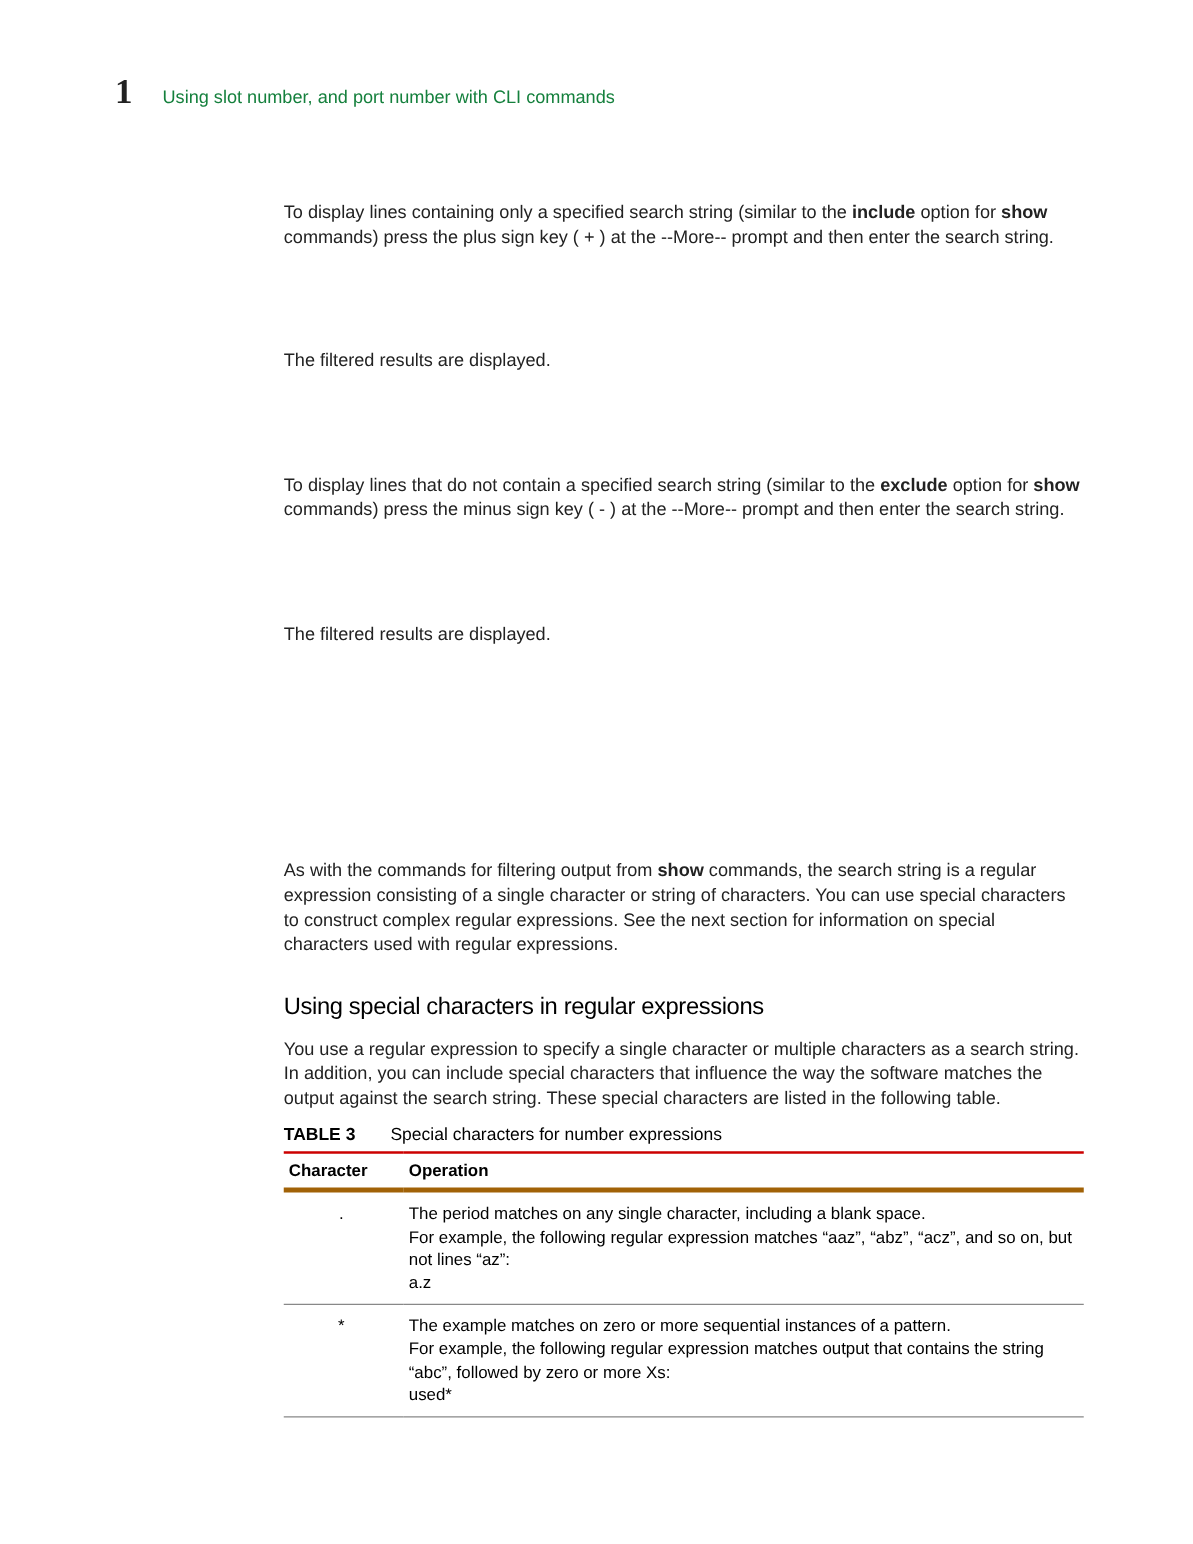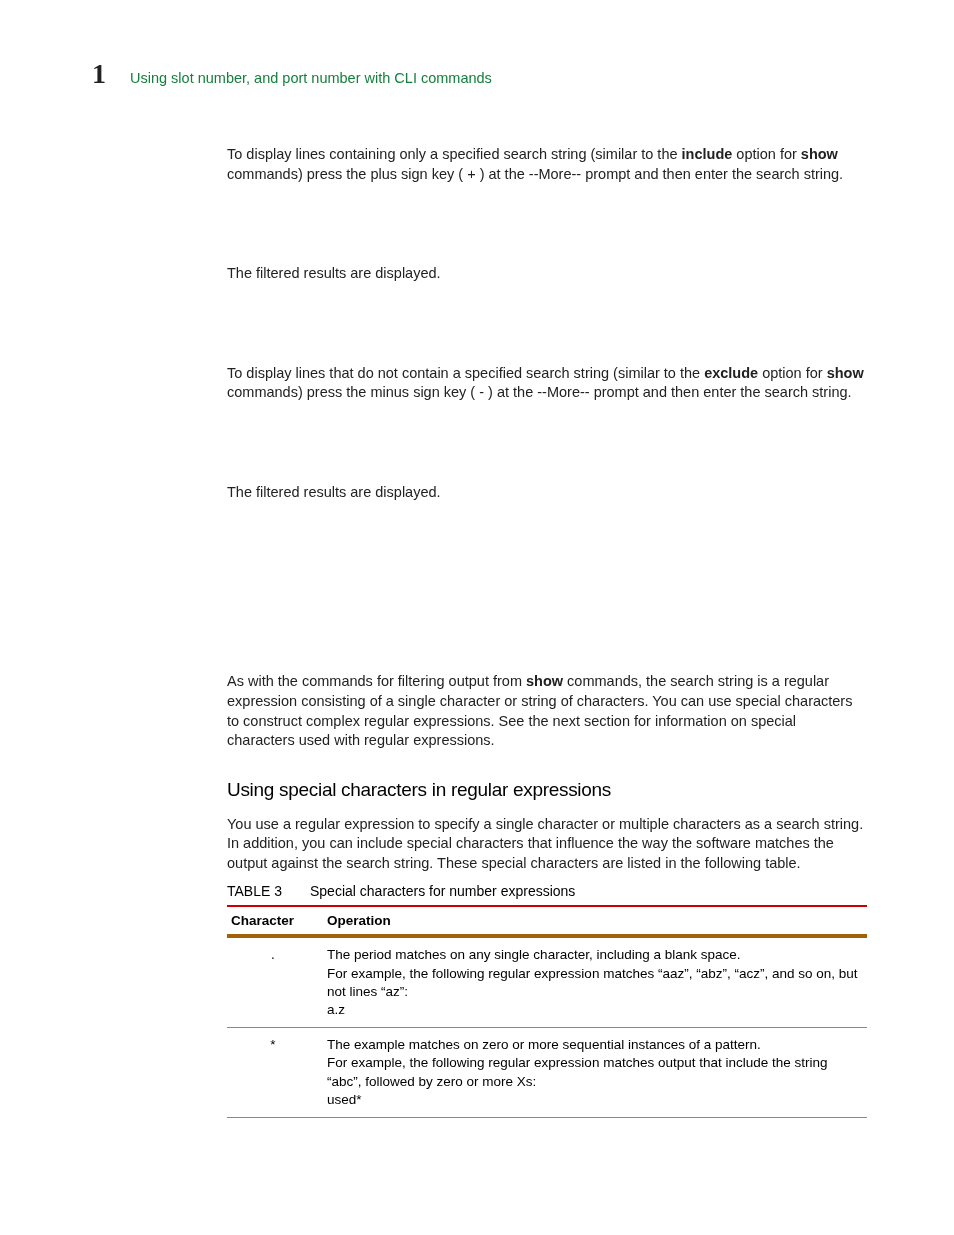--- a/index.html
+++ b/index.html
@@ -33,21 +33,21 @@
     color: #222222;
     font-family: Georgia, 'Times New Roman', serif;
     margin-right: 24px;
   }
   .runhead {
     font-size: 14.5px;
     color: #15803d;
   }
   .content {
     position: absolute;
-    top: 145px;
+    top: 161px;
     left: 227px;
     width: 640px;
   }
   .para {
     font-size: 14.5px;
     line-height: 1.35;
     color: #222222;
     margin: 0 0 10px 0;
   }
   .gap-lg { height: 70px; }
@@ -60,21 +60,21 @@
     margin: 28px 0 14px 0;
     color: #000000;
     font-stretch: condensed;
     letter-spacing: -0.3px;
   }
   .tablelabel {
     font-size: 14px;
     margin-bottom: 6px;
   }
   .tablelabel .tl {
-    font-weight: normal;
+    font-weight: bold;
     font-family: Arial, Helvetica, sans-serif;
     font-stretch: condensed;
     margin-right: 28px;
   }
   table.regex {
     border-collapse: collapse;
     width: 100%;
     font-size: 13.5px;
   }
   table.regex thead th {
@@ -155,21 +155,21 @@
           <td>
             <div>The period matches on any single character, including a blank space.</div>
             <div>For example, the following regular expression matches “aaz”, “abz”, “acz”, and so on, but not lines “az”:</div>
             <div>a.z</div>
           </td>
         </tr>
         <tr>
           <td class="char">*</td>
           <td>
             <div>The example matches on zero or more sequential instances of a pattern.</div>
-            <div>For example, the following regular expression matches output that include the string “abc”, followed by zero or more Xs:</div>
+            <div>For example, the following regular expression matches output that contains the string “abc”, followed by zero or more Xs:</div>
             <div>used*</div>
           </td>
         </tr>
       </tbody>
     </table>
 
   </div>
 </div>
 
 </body></html>

